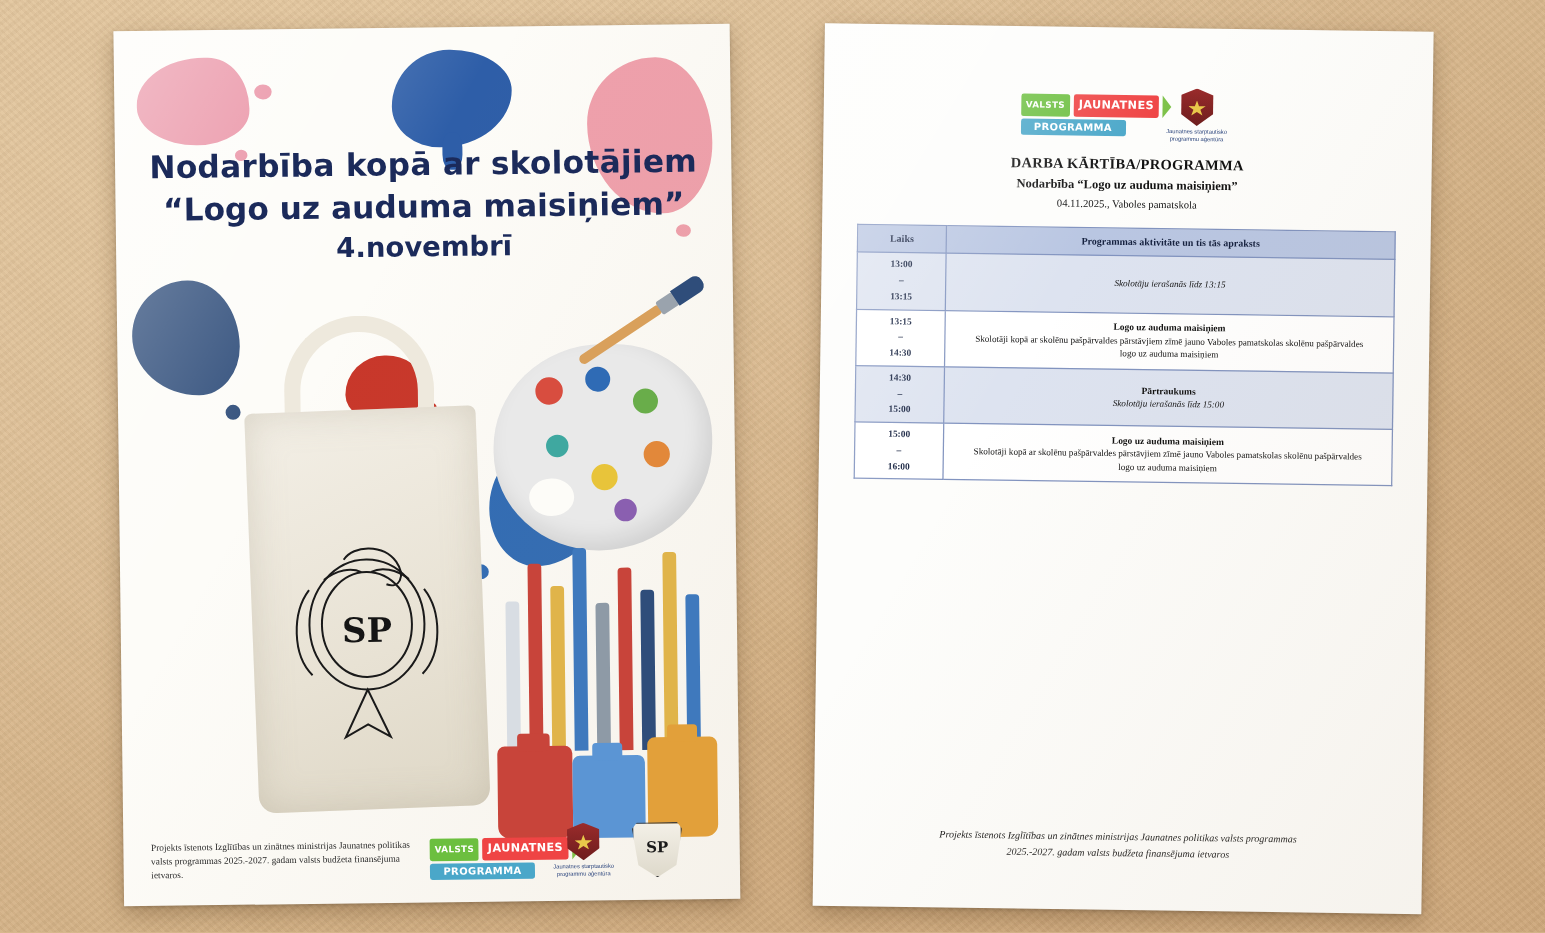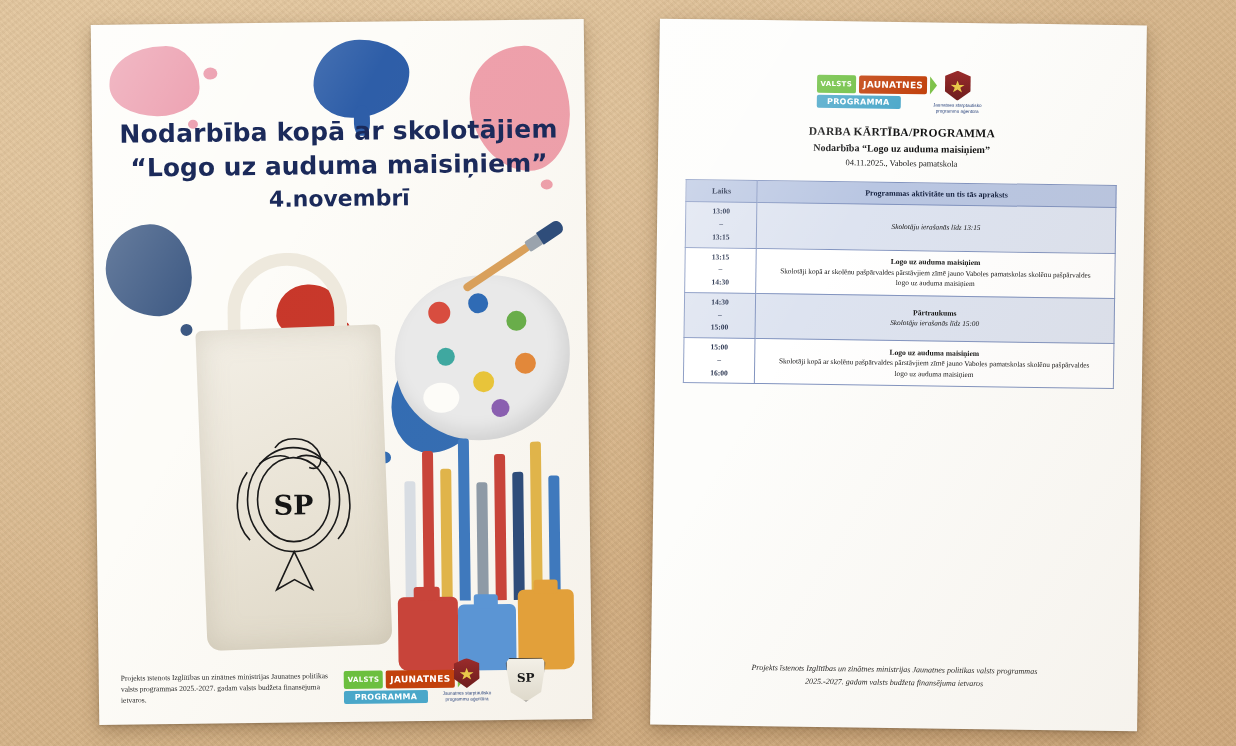--- a/index.html
+++ b/index.html
@@ -192,21 +192,21 @@
   .chip {
     color: #fff;
     font-weight: 700;
     font-family: "DejaVu Sans", sans-serif;
     letter-spacing: 0.3px;
     padding: 2px 4px;
     border-radius: 2px;
     display: flex; align-items: center; justify-content: center;
   }
   .chip-valsts { background: #6cbf3f; font-size: 7px; }
-  .chip-jaunatnes { background: #c2410c; font-size: 9px; flex: 1; }
+  .chip-jaunatnes { background: #ef4444; font-size: 9px; flex: 1; }
   .chip-programma { background: #4aa7c9; font-size: 8px; width: 100%; }
   .arrow-tip {
     width: 0; height: 0;
     border-top: 9px solid transparent;
     border-bottom: 9px solid transparent;
     border-left: 7px solid #7ec24a;
     align-self: center;
   }
   .logo-agency { display: flex; flex-direction: column; align-items: center; width: 62px; }
   .crest {

